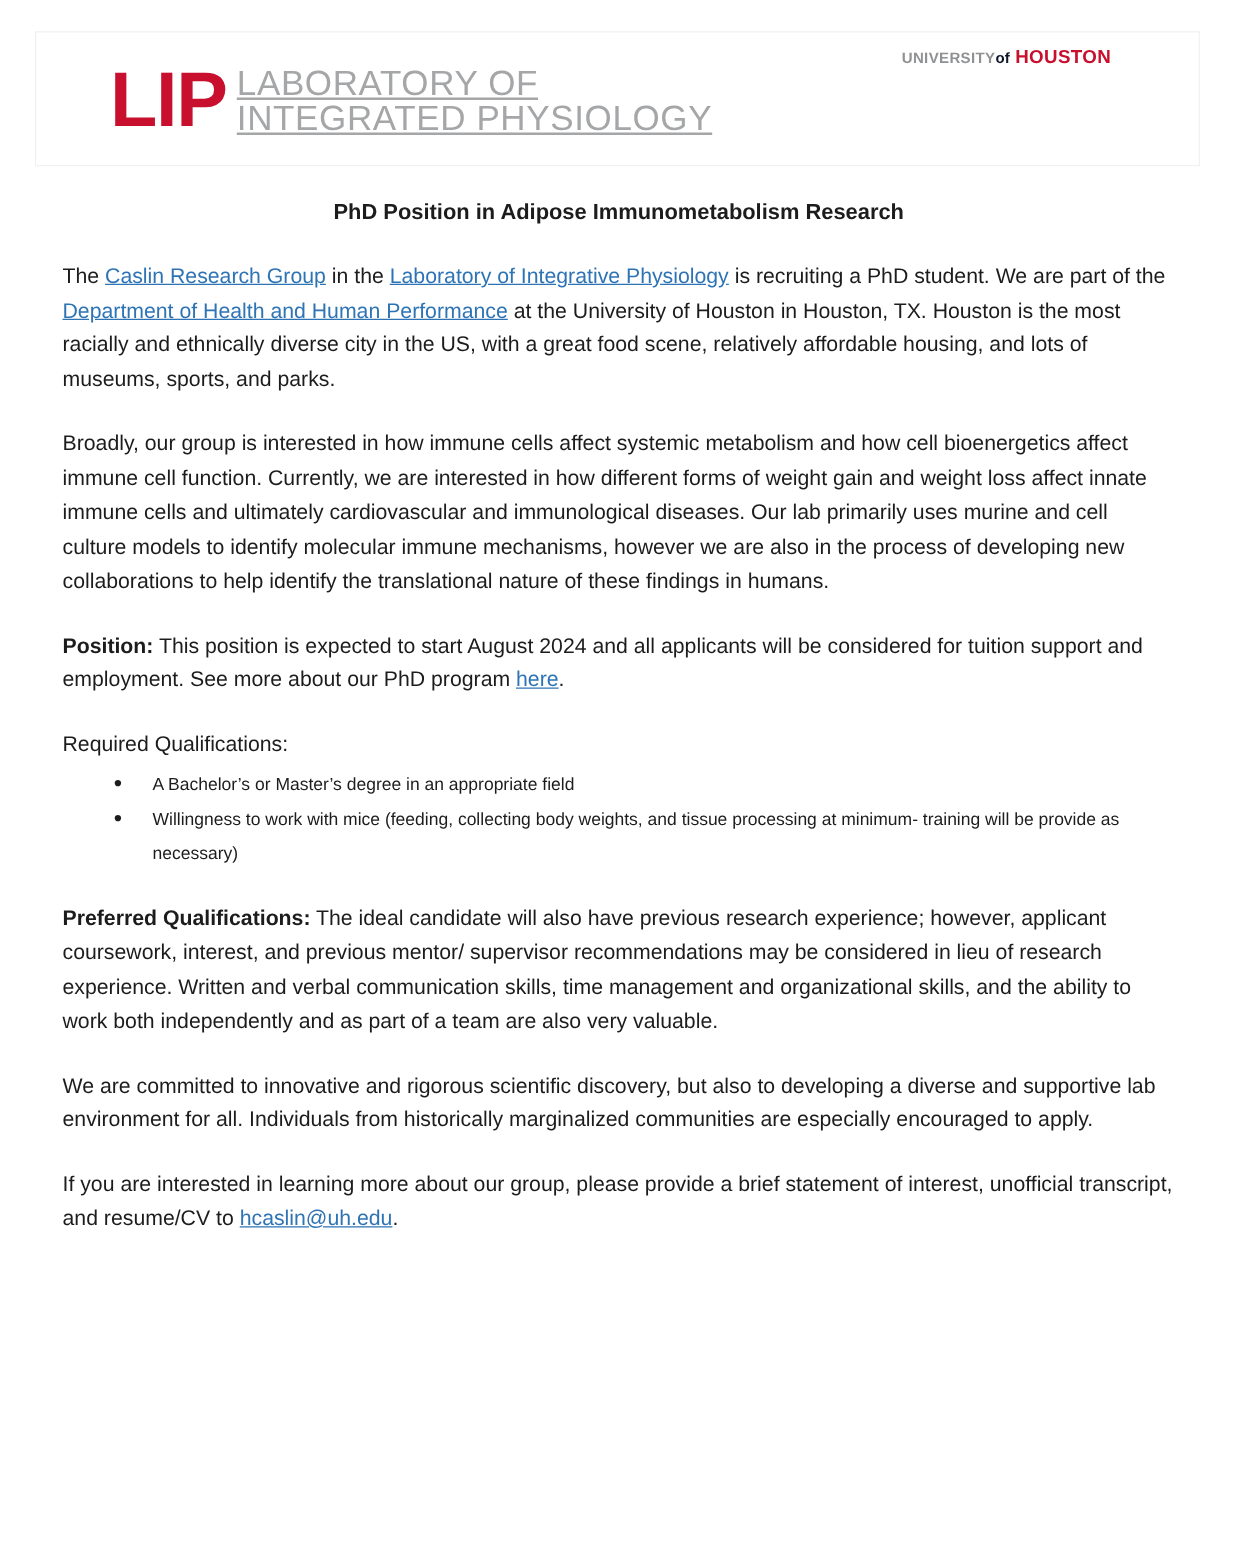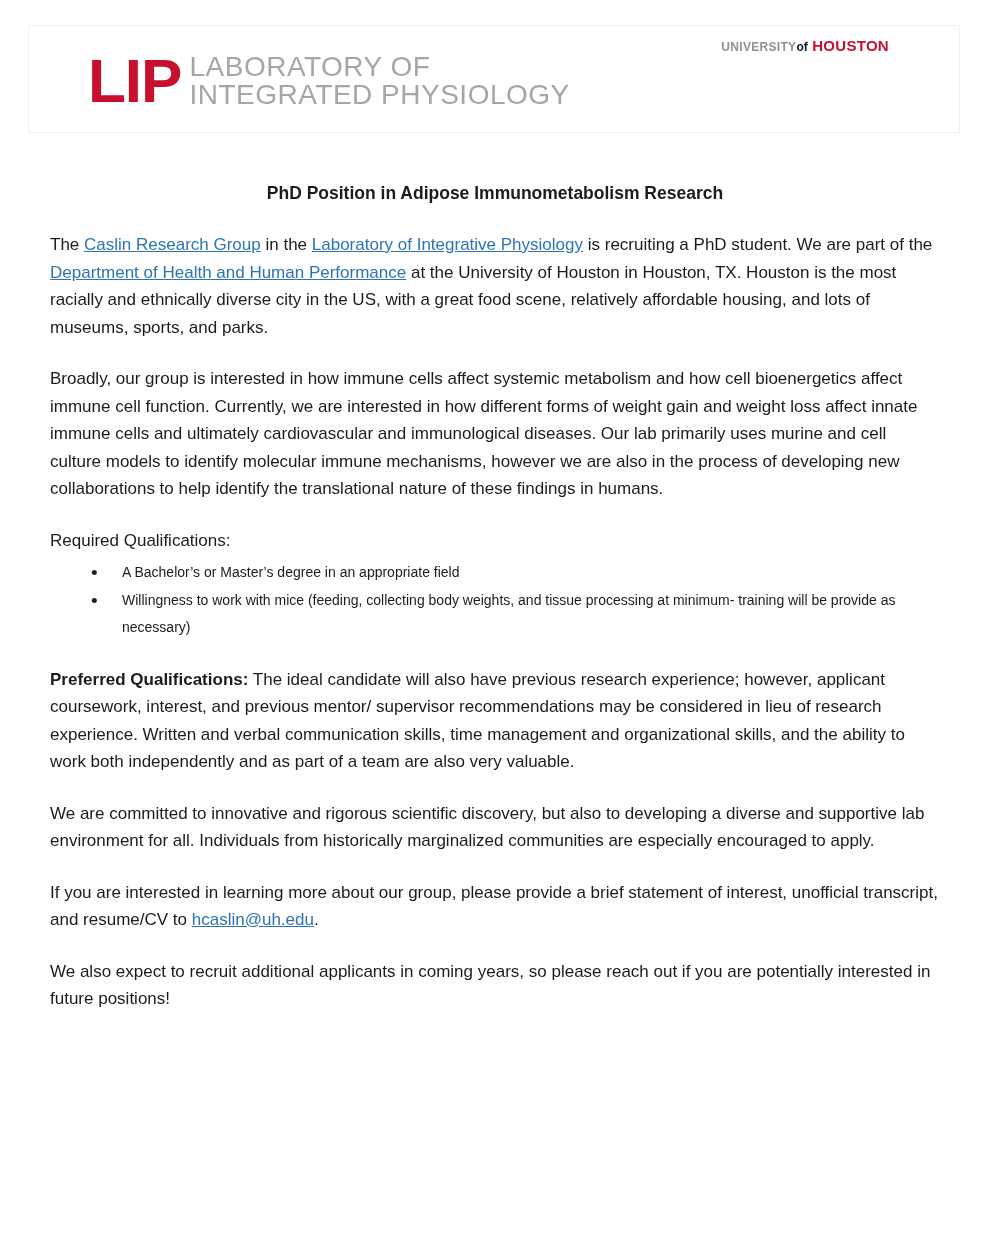--- a/index.html
+++ b/index.html
@@ -44,37 +44,38 @@
   }
   .lip-name {
     margin-left: 8px;
     margin-top: 1px;
     color: #a5a6a8;
     font-size: 28px;
     line-height: 28px;
     font-weight: 400;
     letter-spacing: 0.5px;
     white-space: nowrap;
+    text-decoration: underline;
   }
   .uh-lockup {
     position: absolute;
     right: 70px;
     top: 11px;
     white-space: nowrap;
     line-height: 18px;
   }
   .uh-university { color: #8f9193; font-size: 12px; font-weight: 600; letter-spacing: 0.3px; margin-top: 28px; }
   .uh-of { color: #0f172a; font-size: 12px; font-weight: 600; }
   .uh-houston { color: #c8102e; font-size: 15px; font-weight: 800; letter-spacing: 0.3px; text-align: center; }
 
   
   .doc-content {
     position: absolute;
     left: 50px;
-    top: 148px;
+    top: 124px;
     width: 890px;
   }
   .doc-title {
     margin-top: 33px;
     margin-bottom: 26px;
     text-align: center;
     font-size: 17.5px;
     font-weight: 700;
     line-height: 24px;
     color: #1c1c1c;
@@ -136,30 +137,30 @@
   </div>
 
   <div class="doc-content">
 
     <div class="doc-title">PhD Position in Adipose Immunometabolism Research</div>
 
     <p class="para"><span>The </span><a class="link">Caslin Research Group</a><span> in the </span><a class="link">Laboratory of Integrative Physiology</a><span> is recruiting a PhD student. We are part of the </span><a class="link">Department of Health and Human Performance</a><span> at the University of Houston in Houston, TX. Houston is the most racially and ethnically diverse city in the US, with a great food scene, relatively affordable housing, and lots of museums, sports, and parks.</span></p>
 
     <p class="para">Broadly, our group is interested in how immune cells affect systemic metabolism and how cell bioenergetics affect immune cell function. Currently, we are interested in how different forms of weight gain and weight loss affect innate immune cells and ultimately cardiovascular and immunological diseases. Our lab primarily uses murine and cell culture models to identify molecular immune mechanisms, however we are also in the process of developing new collaborations to help identify the translational nature of these findings in humans.</p>
 
+    <p class="para"><span class="bold-run">Position:</span><span> This position is expected to start August 2024 and all applicants will be considered for tuition support and employment. See more about our PhD program </span><a class="link">here</a><span>.</span></p>
 
     <p class="section-heading">Required Qualifications:</p>
 
     <ul class="req-list">
       <li>A Bachelor’s or Master’s degree in an appropriate field</li>
       <li>Willingness to work with mice (feeding, collecting body weights, and tissue processing at minimum- training will be provide as necessary)</li>
     </ul>
 
     <p class="para"><span class="bold-run">Preferred Qualifications:</span><span> The ideal candidate will also have previous research experience; however, applicant coursework, interest, and previous mentor/ supervisor recommendations may be considered in lieu of research experience. Written and verbal communication skills, time management and organizational skills, and the ability to work both independently and as part of a team are also very valuable.</span></p>
 
     <p class="para">We are committed to innovative and rigorous scientific discovery, but also to developing a diverse and supportive lab environment for all. Individuals from historically marginalized communities are especially encouraged to apply.</p>
 
     <p class="para"><span>If you are interested in learning more about our group, please provide a brief statement of interest, unofficial transcript, and resume/CV to </span><a class="link">hcaslin@uh.edu</a><span>.</span></p>
 
-    <p class="para">We also expect to recruit additional applicants in coming years, so please reach out if you are potentially interested in future positions!</p>
 
   </div>
 </div>
 
 </body></html>

